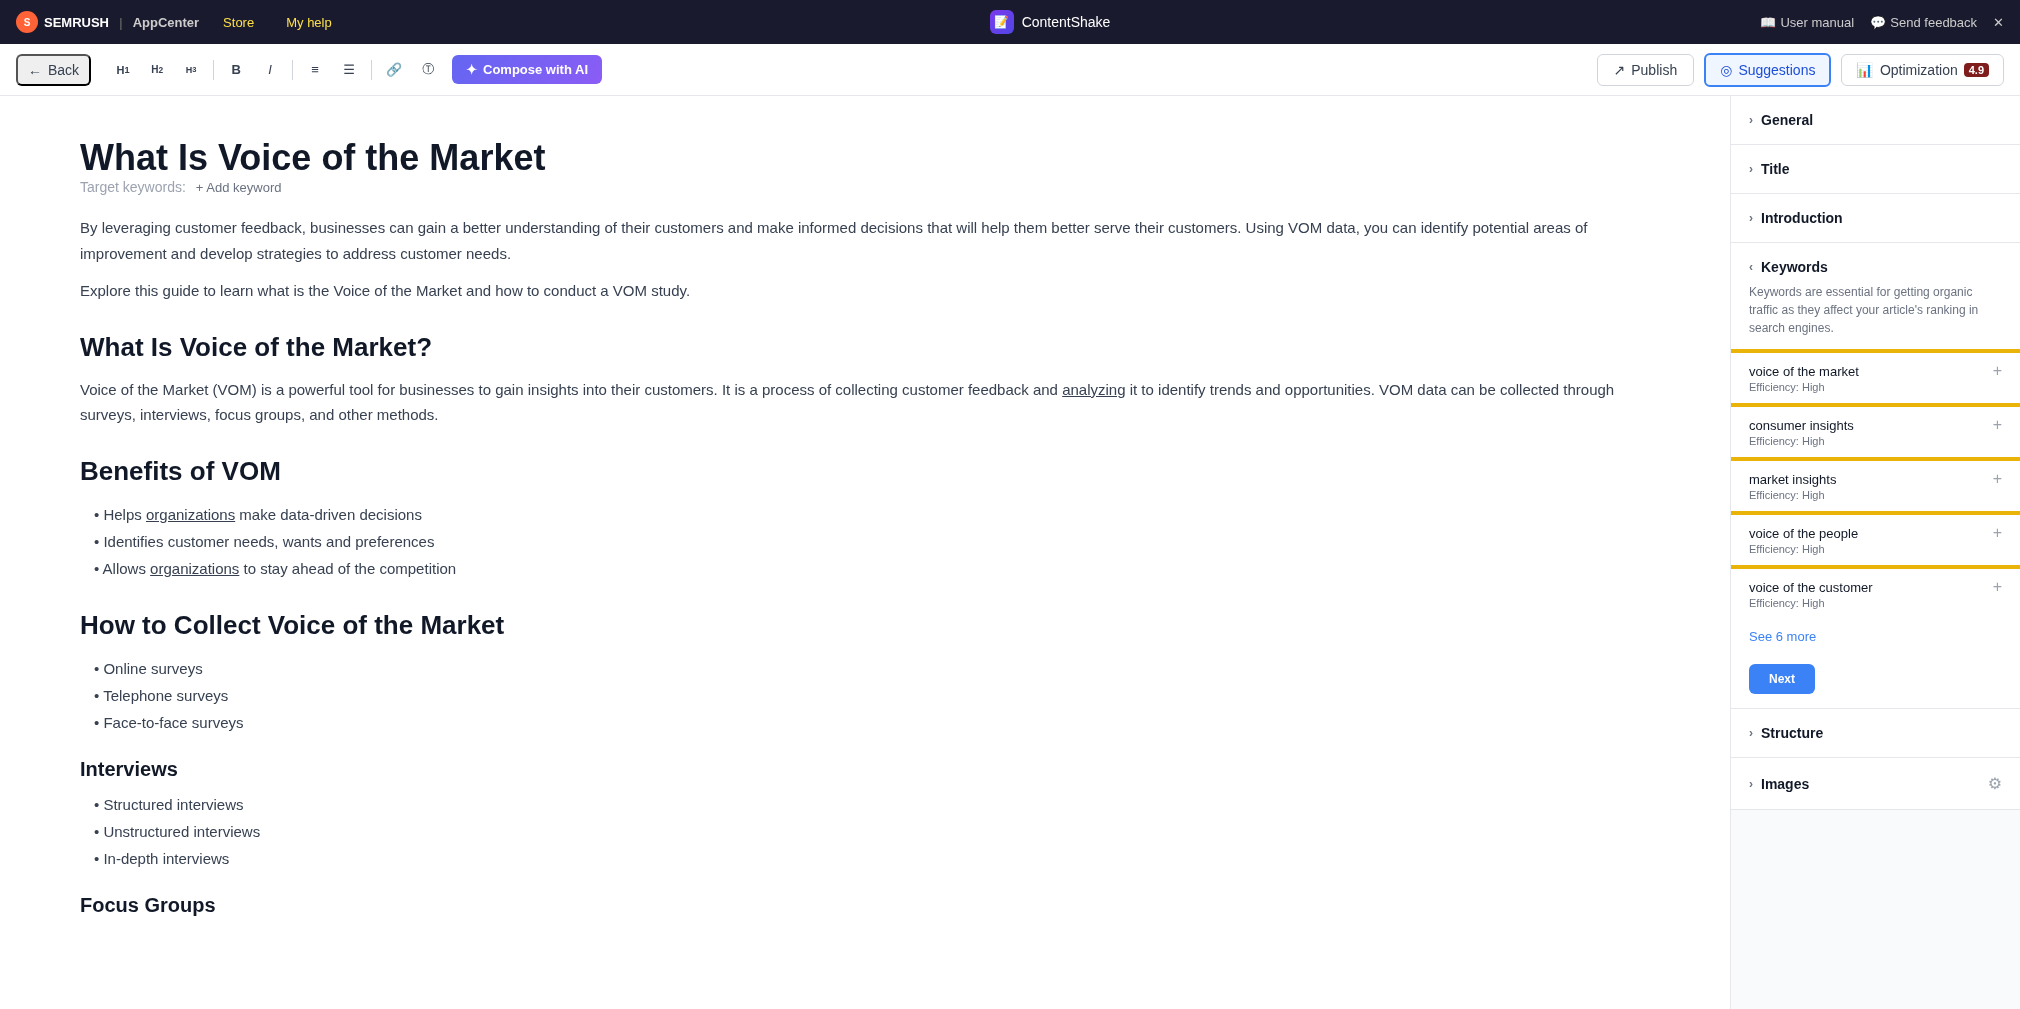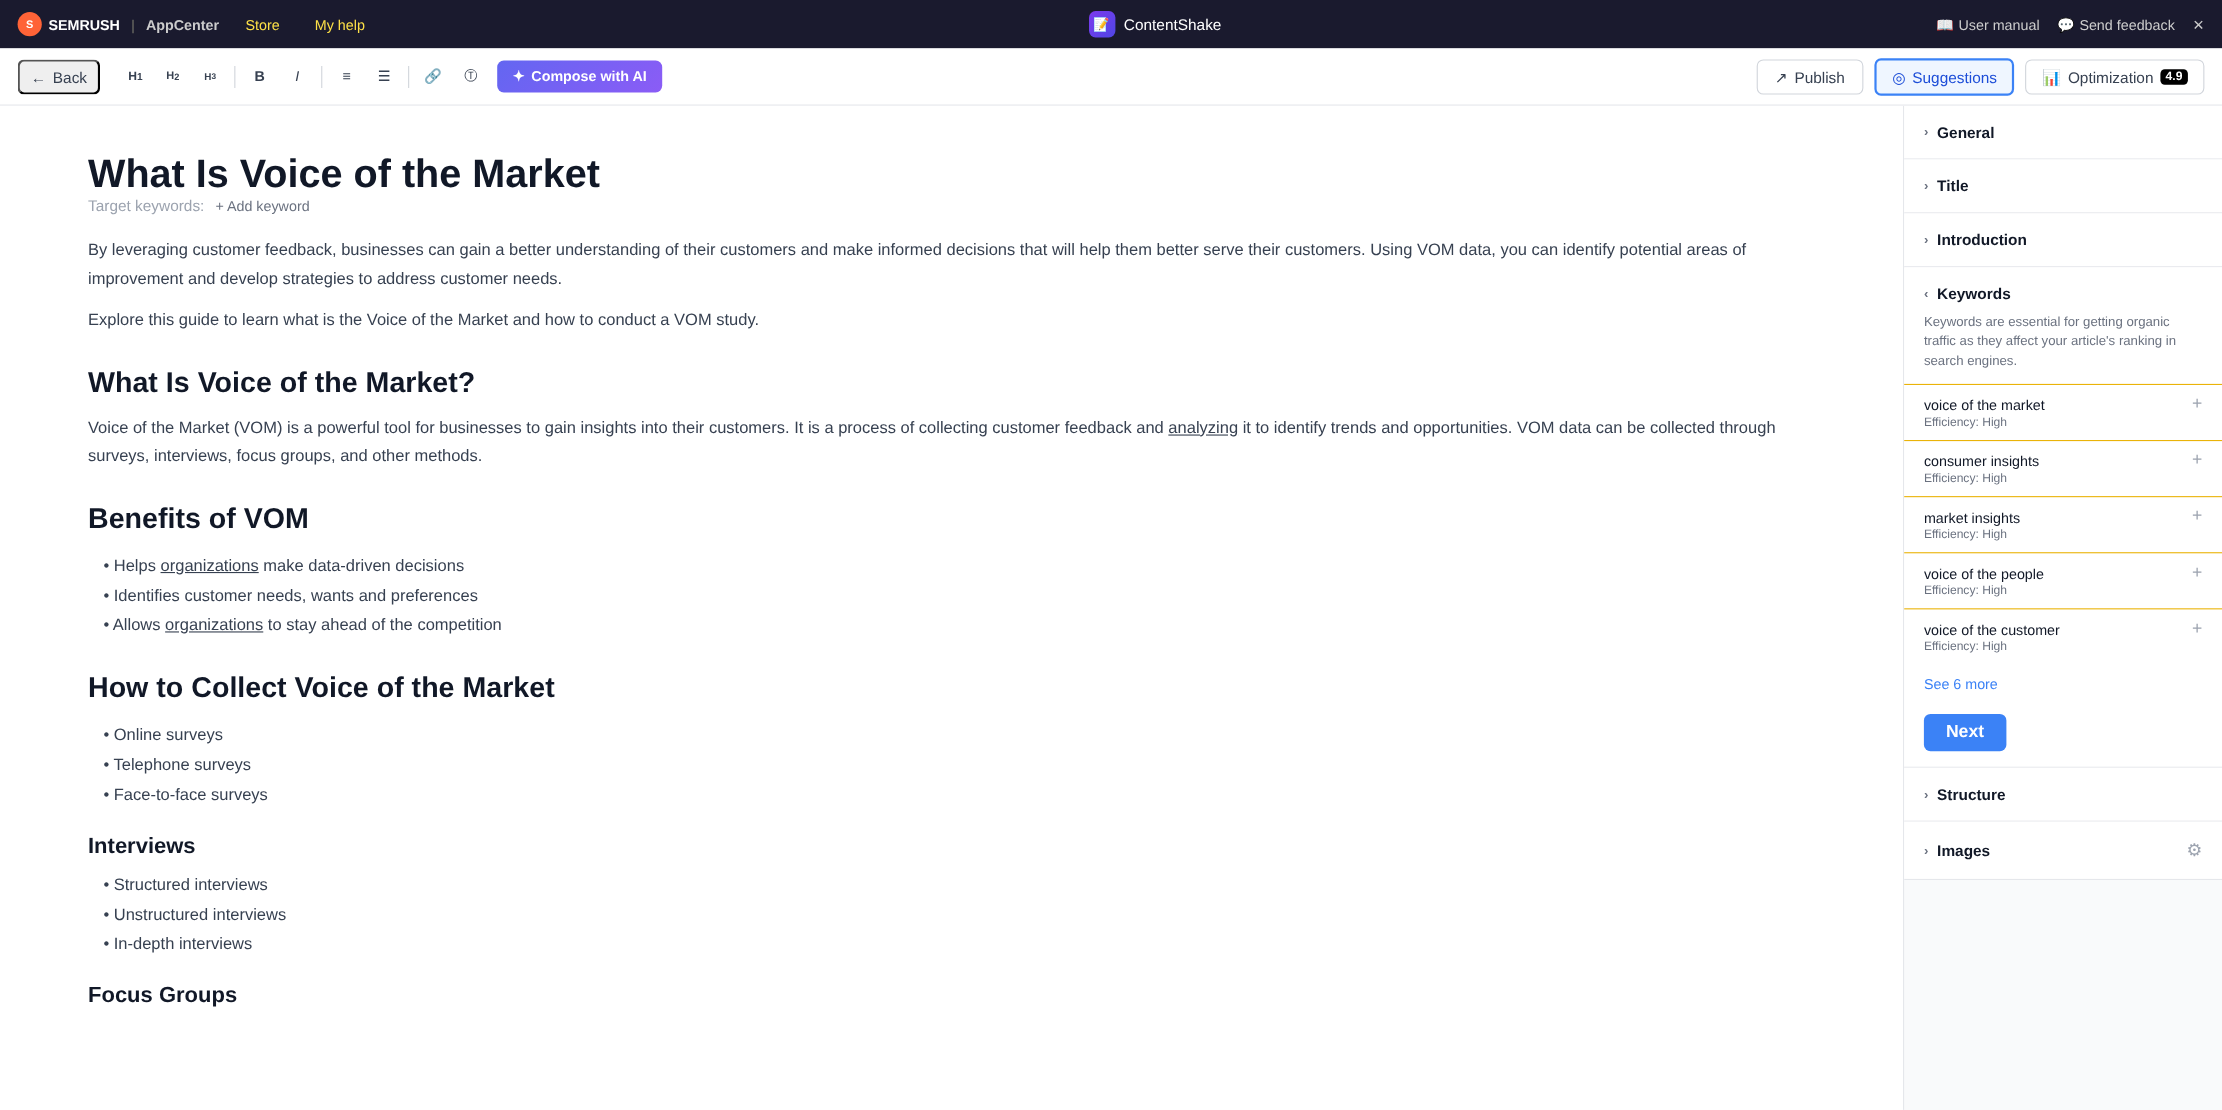--- a/index.html
+++ b/index.html
@@ -98,21 +98,21 @@
       padding: 7px 14px;
       font-size: 14px;
       font-weight: 500;
       cursor: pointer;
       display: flex;
       align-items: center;
       gap: 6px;
       color: #374151;
     }
     .opt-badge {
-      background: #000000;
+      background: #7f1d1d;
       color: #fff;
       border-radius: 4px;
       padding: 1px 5px;
       font-size: 11px;
       font-weight: 700;
     }
 
     
     .main-layout {
       display: flex;
@@ -232,21 +232,21 @@
       gap: 8px;
     }
     .keywords-desc {
       font-size: 12px;
       color: #6b7280;
       padding: 4px 18px 12px;
       line-height: 1.5;
     }
     .keyword-item {
       padding: 10px 18px;
-      border-top: 1px solid #eab308;
+      border-top: 4px solid #eab308;
     }
     .keyword-row {
       display: flex;
       align-items: center;
       justify-content: space-between;
     }
     .keyword-name {
       font-size: 13px;
       color: #111827;
       font-weight: 500;
@@ -270,21 +270,21 @@
       padding: 10px 18px;
       cursor: pointer;
       display: block;
     }
     .next-btn {
       background: #3b82f6;
       color: #fff;
       border: none;
       border-radius: 6px;
       padding: 8px 20px;
-      font-size: 16px;
+      font-size: 12px;
       font-weight: 600;
       cursor: pointer;
       margin: 10px 18px 14px;
       display: inline-block;
     }
   </style>
 </head>
 <body>
 
 <nav class="topnav">

